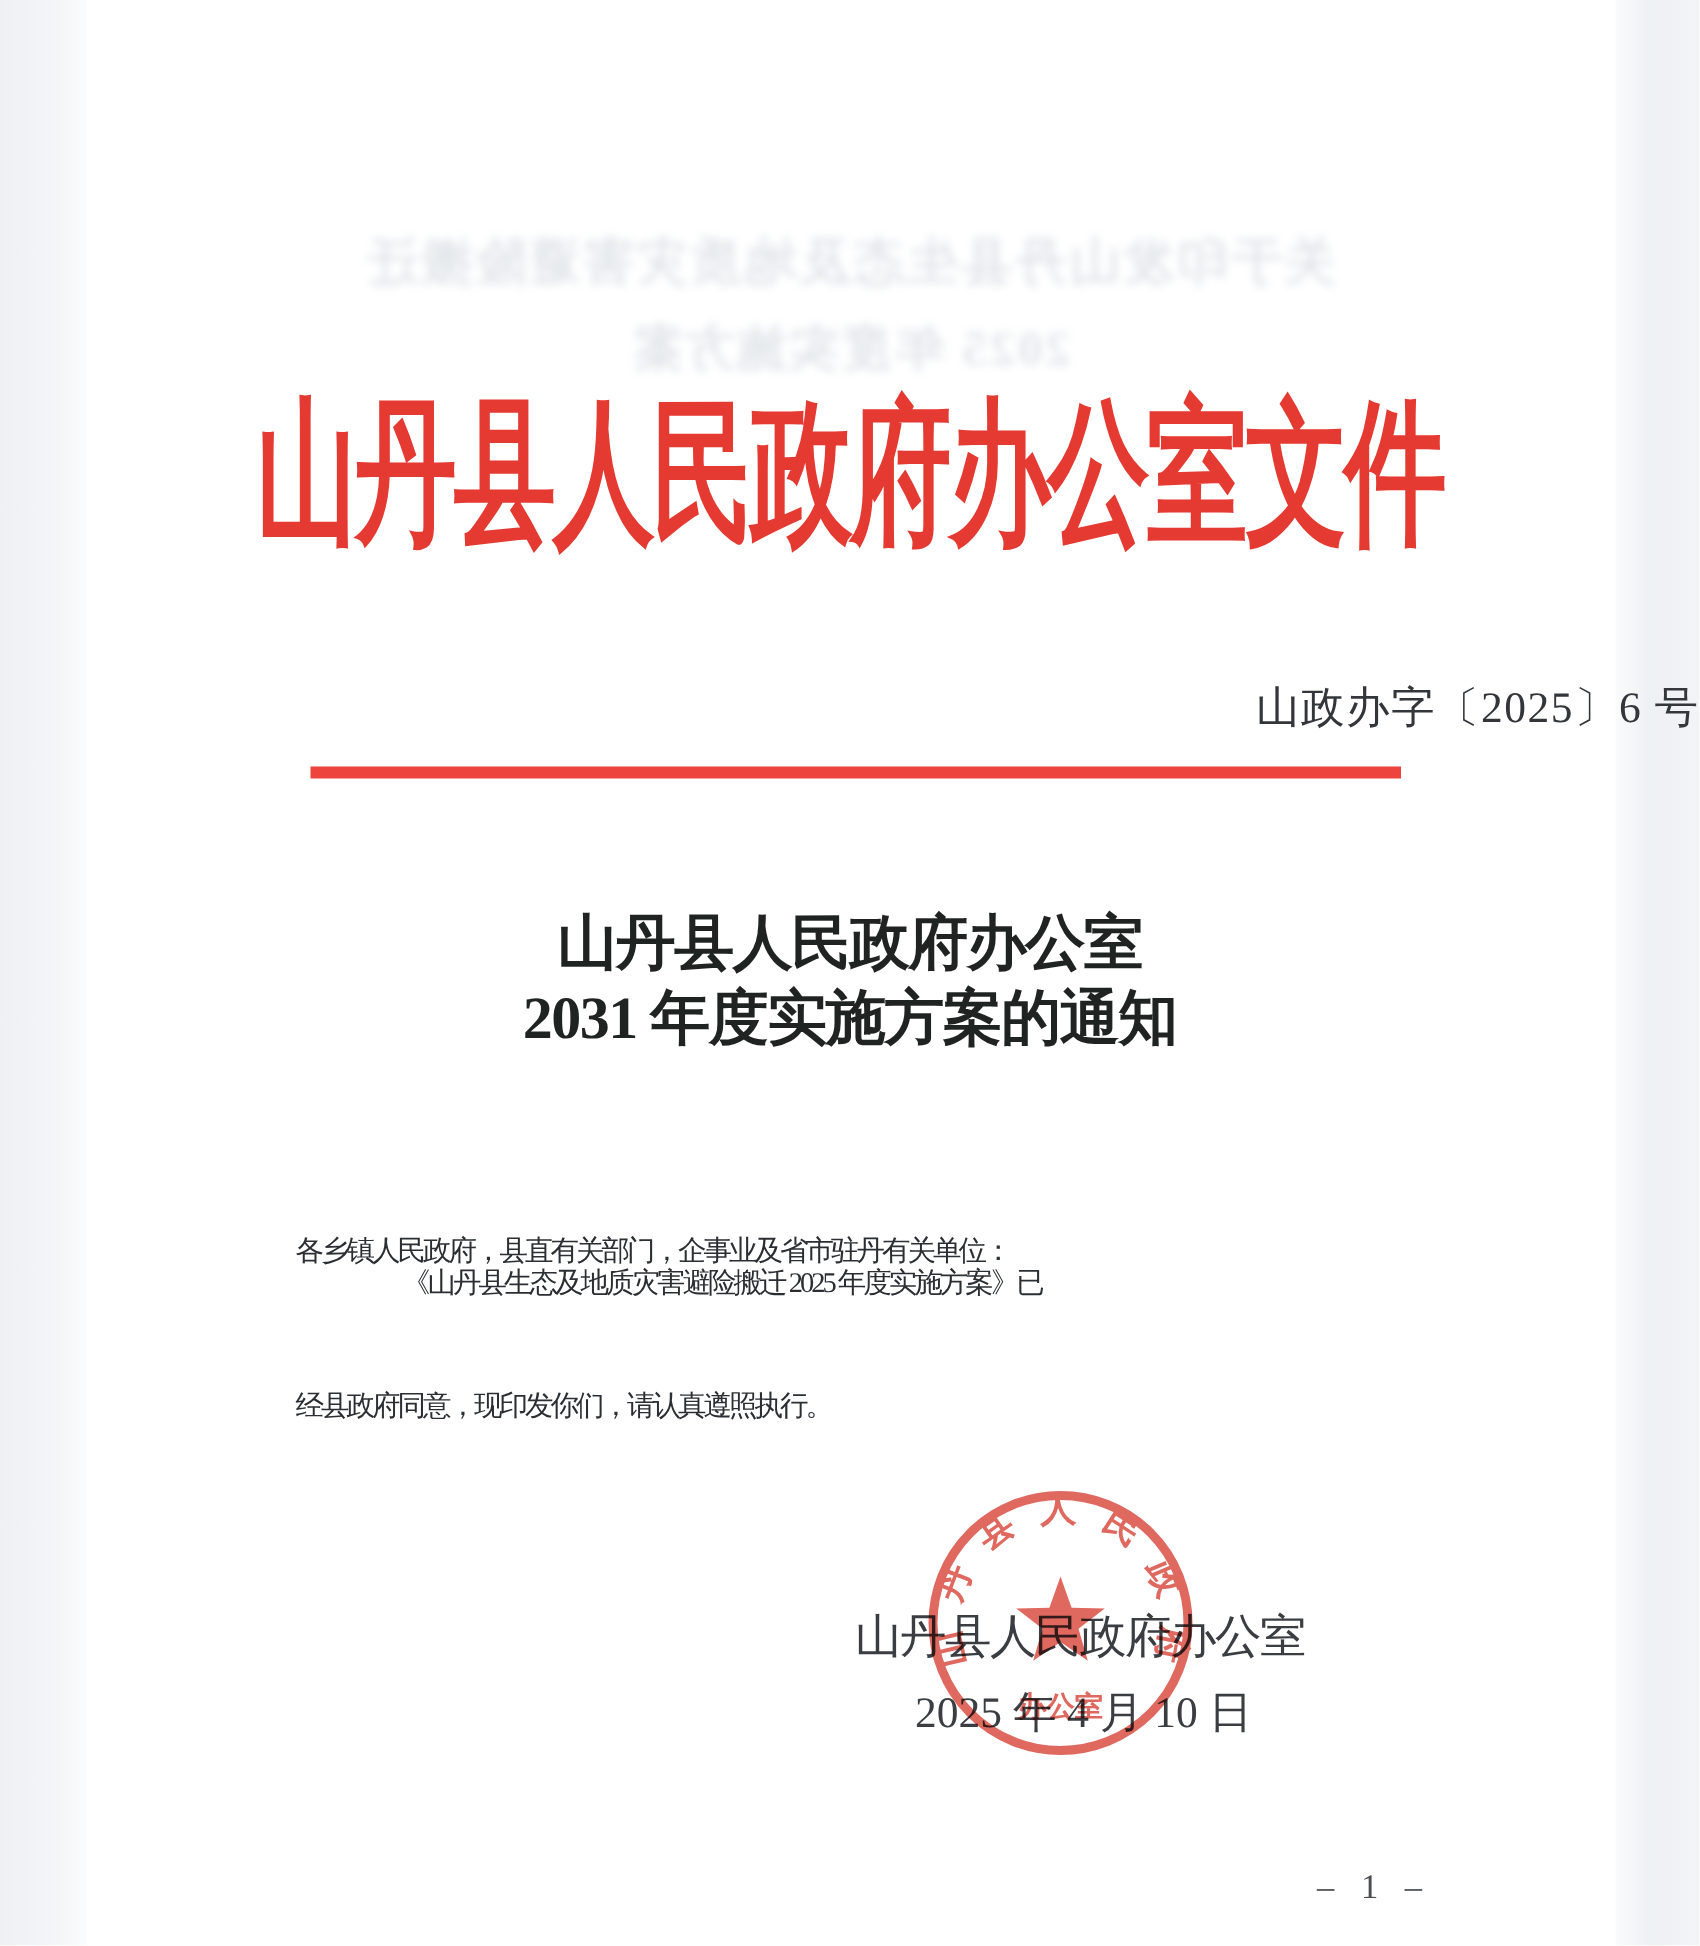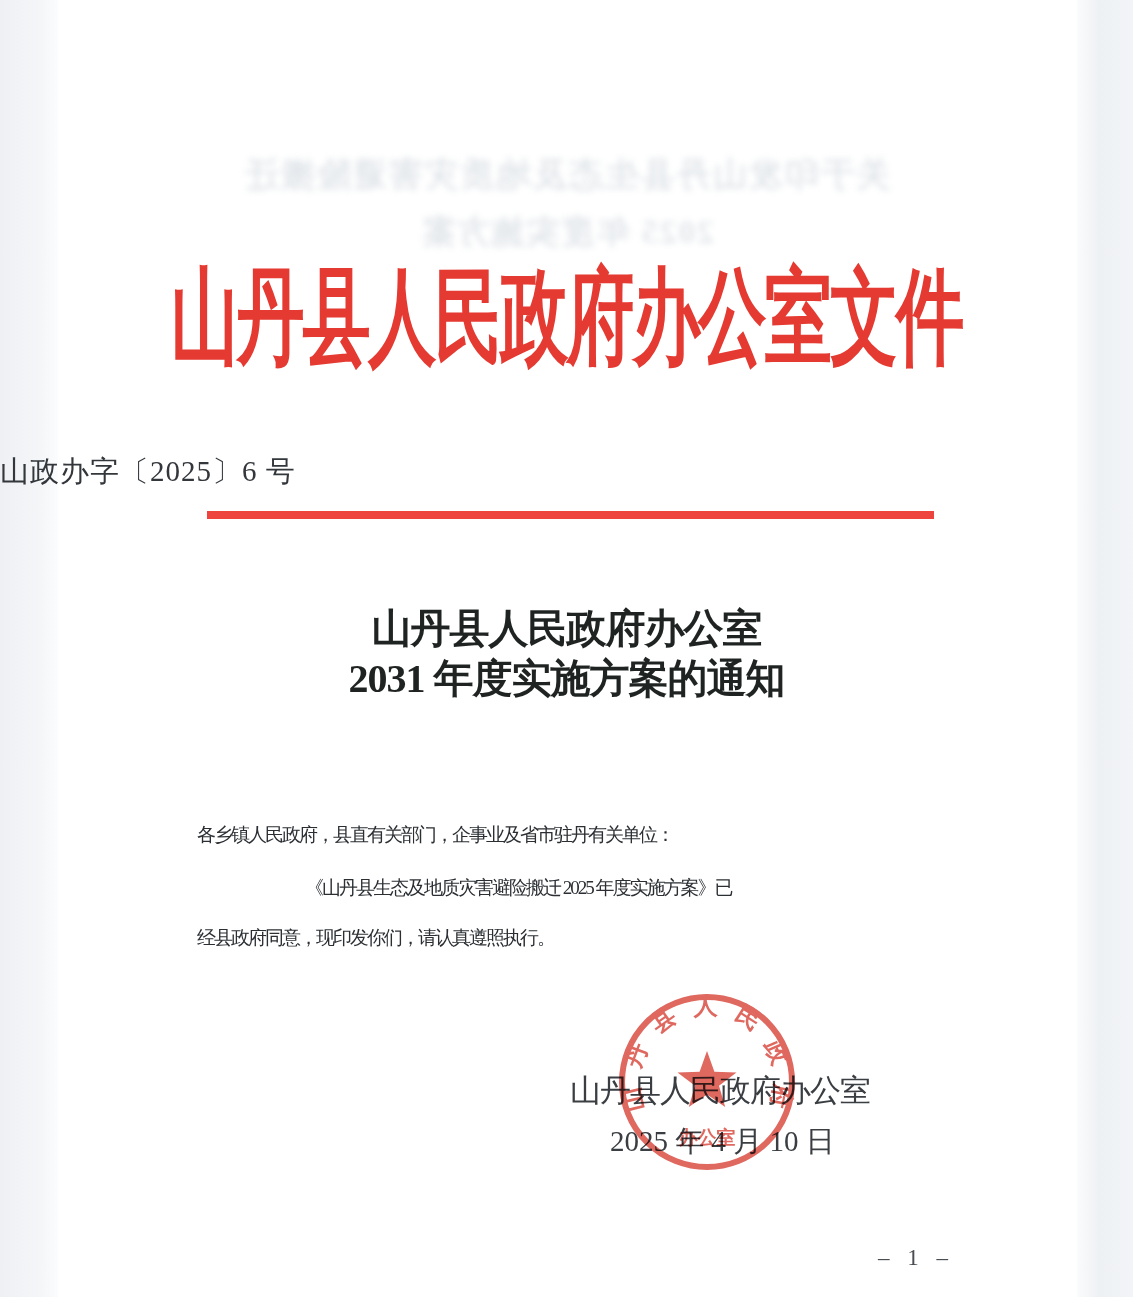--- a/index.html
+++ b/index.html
@@ -18,37 +18,37 @@
     transform:scaleX(-1);white-space:nowrap;
   }
   .bleed-1{top:152px;font-size:34px;letter-spacing:2px;}
   .bleed-2{top:210px;font-size:33px;letter-spacing:2px;}
   .red-header{
     top:283px;left:0;width:100%;text-align:center;
     font-size:70px;line-height:70px;font-weight:bold;color:#e53a31;
     letter-spacing:-2px;transform:scale(0.97,1.5);white-space:nowrap;
   }
   .doc-number{
-    top:452px;left:0;width:100%;text-align:left;
+    top:452px;left:0;width:100%;text-align:right;
     font-size:29px;color:#33373b;letter-spacing:1px;white-space:nowrap;
   }
   .red-rule{top:511px;left:207px;width:727px;height:8px;background:#ee443e;}
   .doc-title{
     top:604px;left:0;width:100%;text-align:center;
     font-size:40px;line-height:50px;font-weight:bold;color:#1f2422;
     letter-spacing:-1px;
   }
   .doc-title div{white-space:nowrap;}
   .body-line{
     font-size:19px;line-height:32px;color:#2b2f33;
     letter-spacing:-2px;white-space:nowrap;
   }
   .bl-1{top:819px;left:197px;}
-  .bl-2{top:872px;left:268px;margin-left:37px;}
-  .bl-3{top:922px;left:197px;}
+  .bl-2{top:840px;left:268px;}
+  .bl-3{top:922px;left:197px;font-family:Liberation Mono, monospace;}
   .signature{
     top:1070px;left:570px;font-size:31px;color:#3a3e42;
     letter-spacing:-1px;white-space:nowrap;
   }
   .date-line{
     top:1122px;left:610px;font-size:29px;color:#3a3e42;white-space:nowrap;
   }
   .seal{
     left:612px;top:987px;width:190px;height:190px;
     mix-blend-mode:multiply;opacity:.82;

